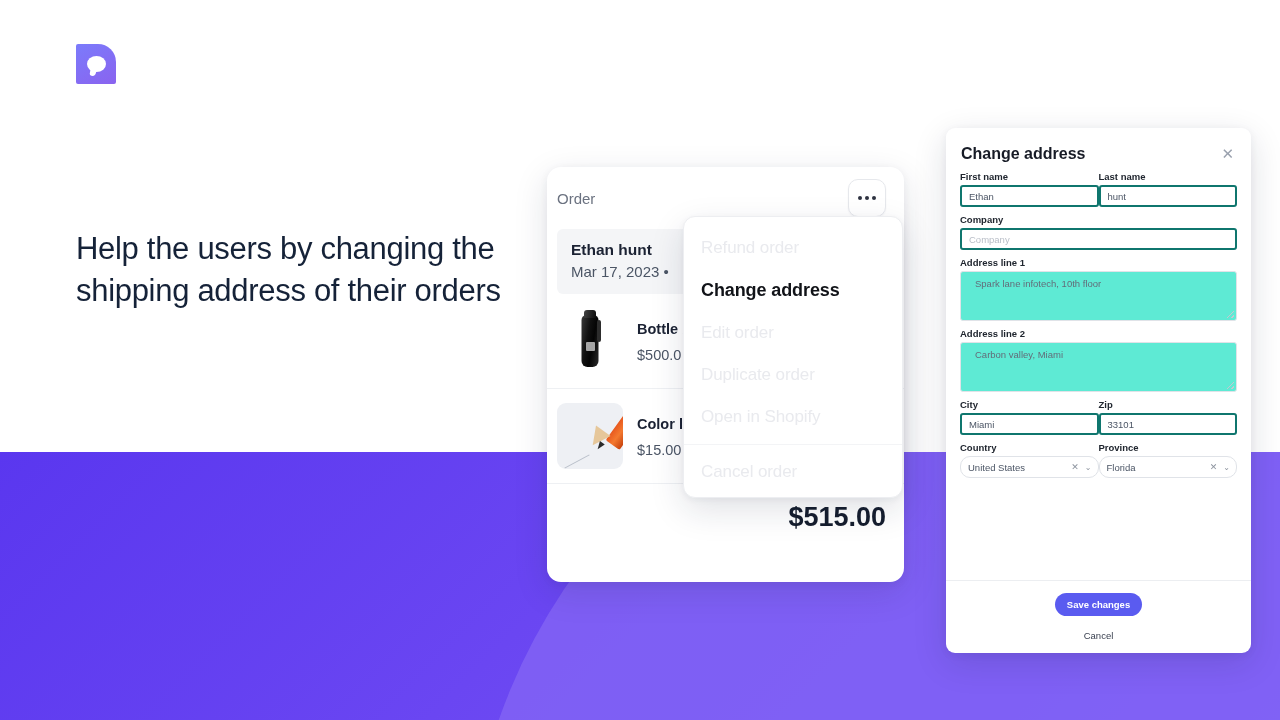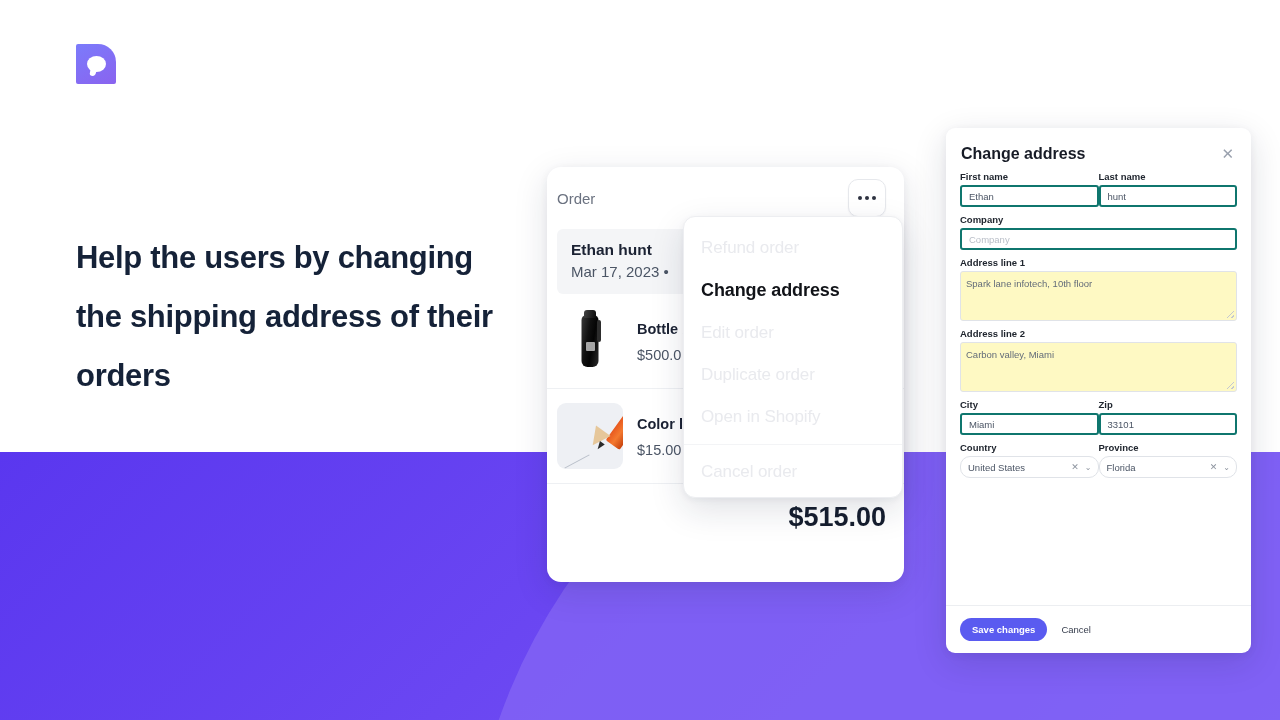--- a/index.html
+++ b/index.html
@@ -41,21 +41,21 @@
   }
   .logo-bubble::after{
     content:""; position:absolute; left:3px; bottom:-4px;
     width:6px;height:7px;background:#fff;border-radius:0 0 6px 3px;
     transform:rotate(10deg);
   }
 
   
   .headline {
     position:absolute; left:76px; top:228px; width:430px;
-    font-size:31px; line-height:59px; font-weight:700;
+    font-size:31px; line-height:42px; font-weight:400;
     color:#152238; letter-spacing:-0.3px;
   }
 
   
   .order-card {
     position:absolute; left:547px; top:167px; width:357px; height:415px;
     background:#fff; border-radius:14px;
     box-shadow: 0 10px 34px rgba(22,30,60,.13), 0 2px 8px rgba(22,30,60,.06);
     overflow:hidden;
   }
@@ -129,39 +129,39 @@
   .fld { margin-bottom:7px; flex:1; min-width:0; }
   .lbl { font-size:9.5px; font-weight:700; color:#20262f; margin-bottom:3px; display:block; }
   .inp {
     width:100%; height:22px; border:2px solid #0f766e; border-radius:3px;
     background:#fff; font-size:9.5px; color:#4b5565;
     padding:0 7px; display:flex; align-items:center;
   }
   .inp.ph { color:#b9bec7; }
   .ta {
     width:100%; height:50px; border:1px solid #e0e3e8; border-radius:3px;
-    background:#fef9c3; font-size:9.5px; color:#636c79; padding:6px 5px; position:relative;
+    background:#5eead4; font-size:9.5px; color:#636c79; padding:6px 14px; position:relative;
   }
   .ta::after{
     content:""; position:absolute; right:2px; bottom:2px; width:7px;height:7px;
     background:
       linear-gradient(135deg, transparent 0 44%, #c3c8d0 44% 56%, transparent 56% 100%),
       linear-gradient(135deg, transparent 0 74%, #c3c8d0 74% 86%, transparent 86% 100%);
   }
   .sel {
     width:100%; height:22px; border:1px solid #e0e3e8; border-radius:10px;
     background:#fff; font-size:9.5px; color:#4b5565;
     padding:0 6px 0 7px; display:flex; align-items:center; gap:6px;
   }
   .sel-val{ flex:1; min-width:0; overflow:hidden; white-space:nowrap; }
   .sel-x{ color:#8d949f; font-size:9px; }
   .sel-caret{ color:#8d949f; font-size:8px; }
   .panel-foot {
     border-top:1px solid #eceef1; padding:12px 14px;
-    display:flex; align-items:center; gap:14px;
+    display:flex; align-items:center; gap:14px;flex-direction:column;
   }
   .btn-primary{
     background:#5a5bf0; color:#fff; font-size:9.5px; font-weight:700;
     padding:6px 12px; border-radius:13px; border:none;
   }
   .btn-text{ font-size:9.5px; color:#3a4150; font-weight:400; }
 
   
   .bottle{
     position:absolute; left:50%; top:7px; transform:translateX(-50%);

